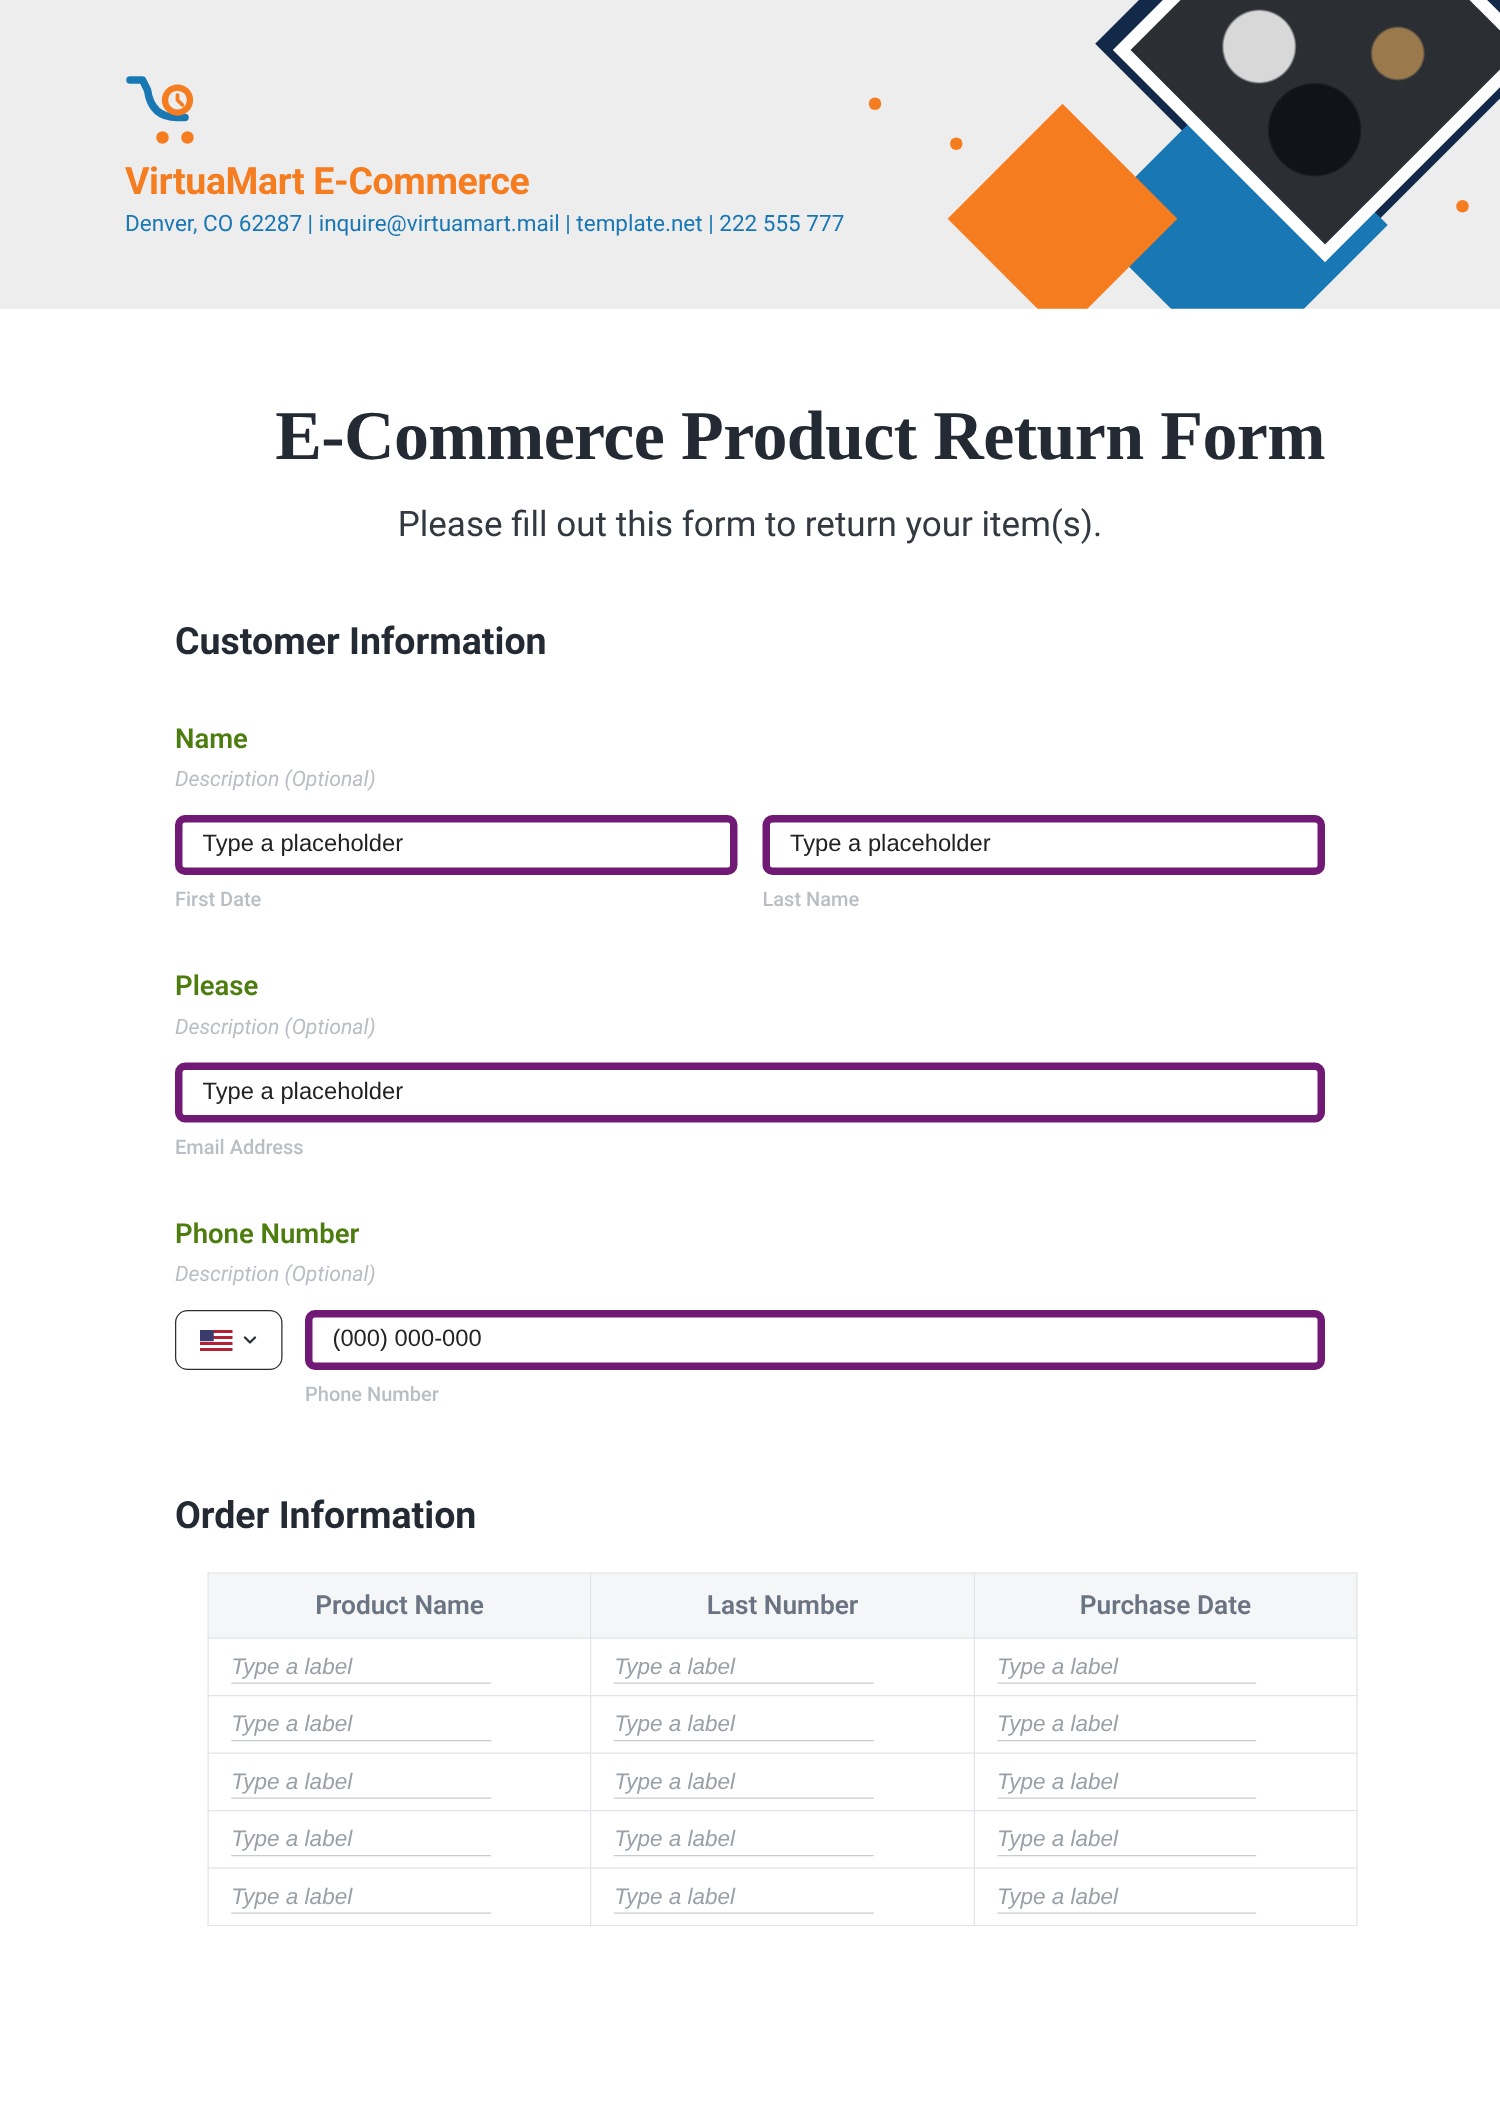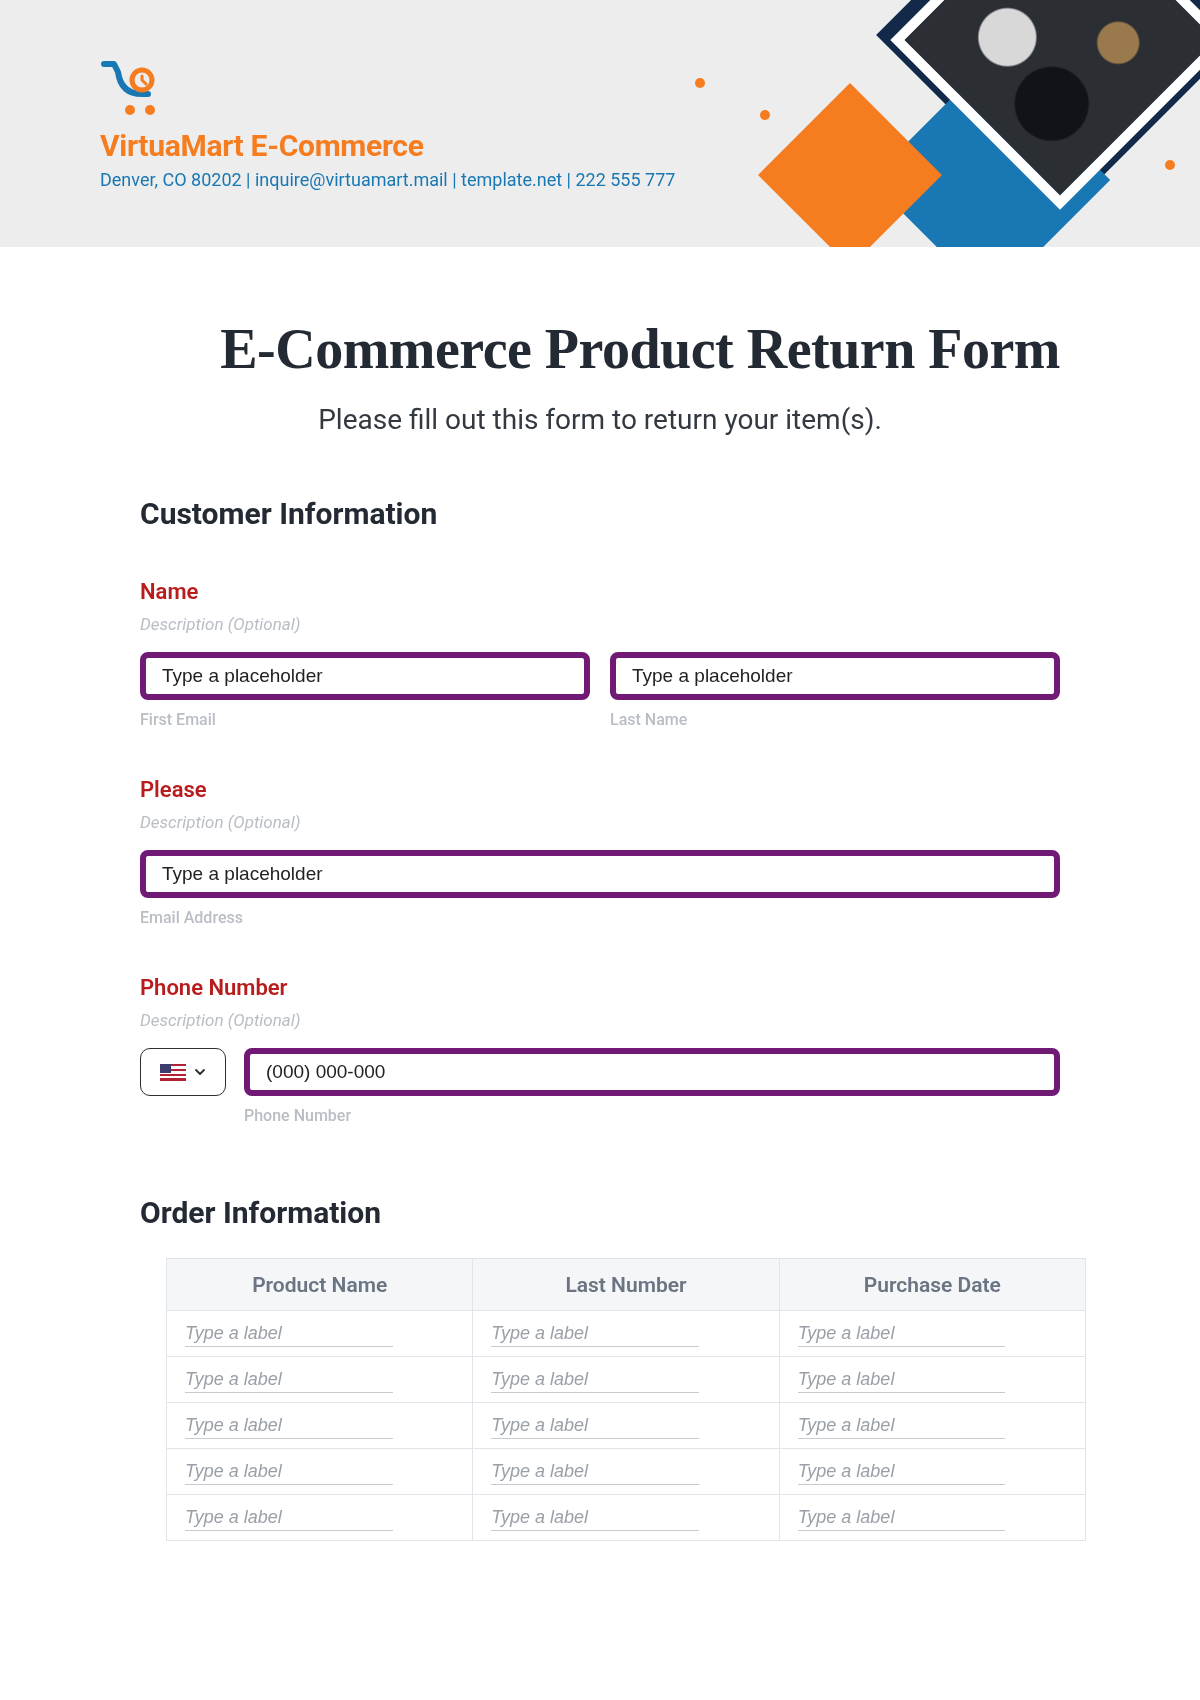--- a/index.html
+++ b/index.html
@@ -87,21 +87,21 @@
   .section-h {
     font-size: 30px;
     font-weight: 700;
     color: #242a33;
     margin-top: 60px;
   }
   .field-block { margin-top: 48px; }
   .field-label {
     font-size: 22px;
     font-weight: 600;
-    color: #b91c1c;
+    color: #4d7c0f;
   }
   .field-desc {
     font-size: 17px;
     font-style: italic;
     color: #b9bec5;
     margin-top: 10px;
   }
   .row { display:flex; gap: 20px; margin-top: 18px; }
   .col { flex:1; display:flex; flex-direction:column; }
   .text-input {
@@ -193,37 +193,37 @@
     <div class="logo-row">
       <svg class="logo" viewBox="0 0 70 62">
         <path d="M4 6 h10 l4 8 q3 22 24 22 h6" fill="none" stroke="#1978b3" stroke-width="6" stroke-linecap="round" stroke-linejoin="round"></path>
         <circle cx="30" cy="52" r="5" fill="#f57c1f"></circle>
         <circle cx="50" cy="52" r="5" fill="#f57c1f"></circle>
         <circle cx="42" cy="22" r="10" fill="none" stroke="#f57c1f" stroke-width="5"></circle>
         <path d="M42 18 l0 4 l4 4" fill="none" stroke="#f57c1f" stroke-width="3" stroke-linecap="round"></path>
       </svg>
     </div>
     <div class="company-name">VirtuaMart E-Commerce</div>
-    <div class="company-sub">Denver, CO 80202 | inquire@virtuamart.mail | template.net | 222 555 777</div>
+    <div class="company-sub">Denver, CO 62287 | inquire@virtuamart.mail | template.net | 222 555 777</div>
   </div>
 </div>
 
 <div class="page">
   <h1 class="form-title">E-Commerce Product Return Form</h1>
   <p class="form-sub">Please fill out this form to return your item(s).</p>
 
   <h2 class="section-h">Customer Information</h2>
 
   <div class="field-block">
     <div class="field-label">Name</div>
     <div class="field-desc">Description (Optional)</div>
     <div class="row">
       <div class="col">
         <input class="text-input" type="text" placeholder="Type a placeholder" style="">
-        <div class="sublabel">First Email</div>
+        <div class="sublabel">First Date</div>
       </div>
       <div class="col">
         <input class="text-input" type="text" placeholder="Type a placeholder" style="">
         <div class="sublabel">Last Name</div>
       </div>
     </div>
   </div>
 
   <div class="field-block">
     <div class="field-label">Please</div>

